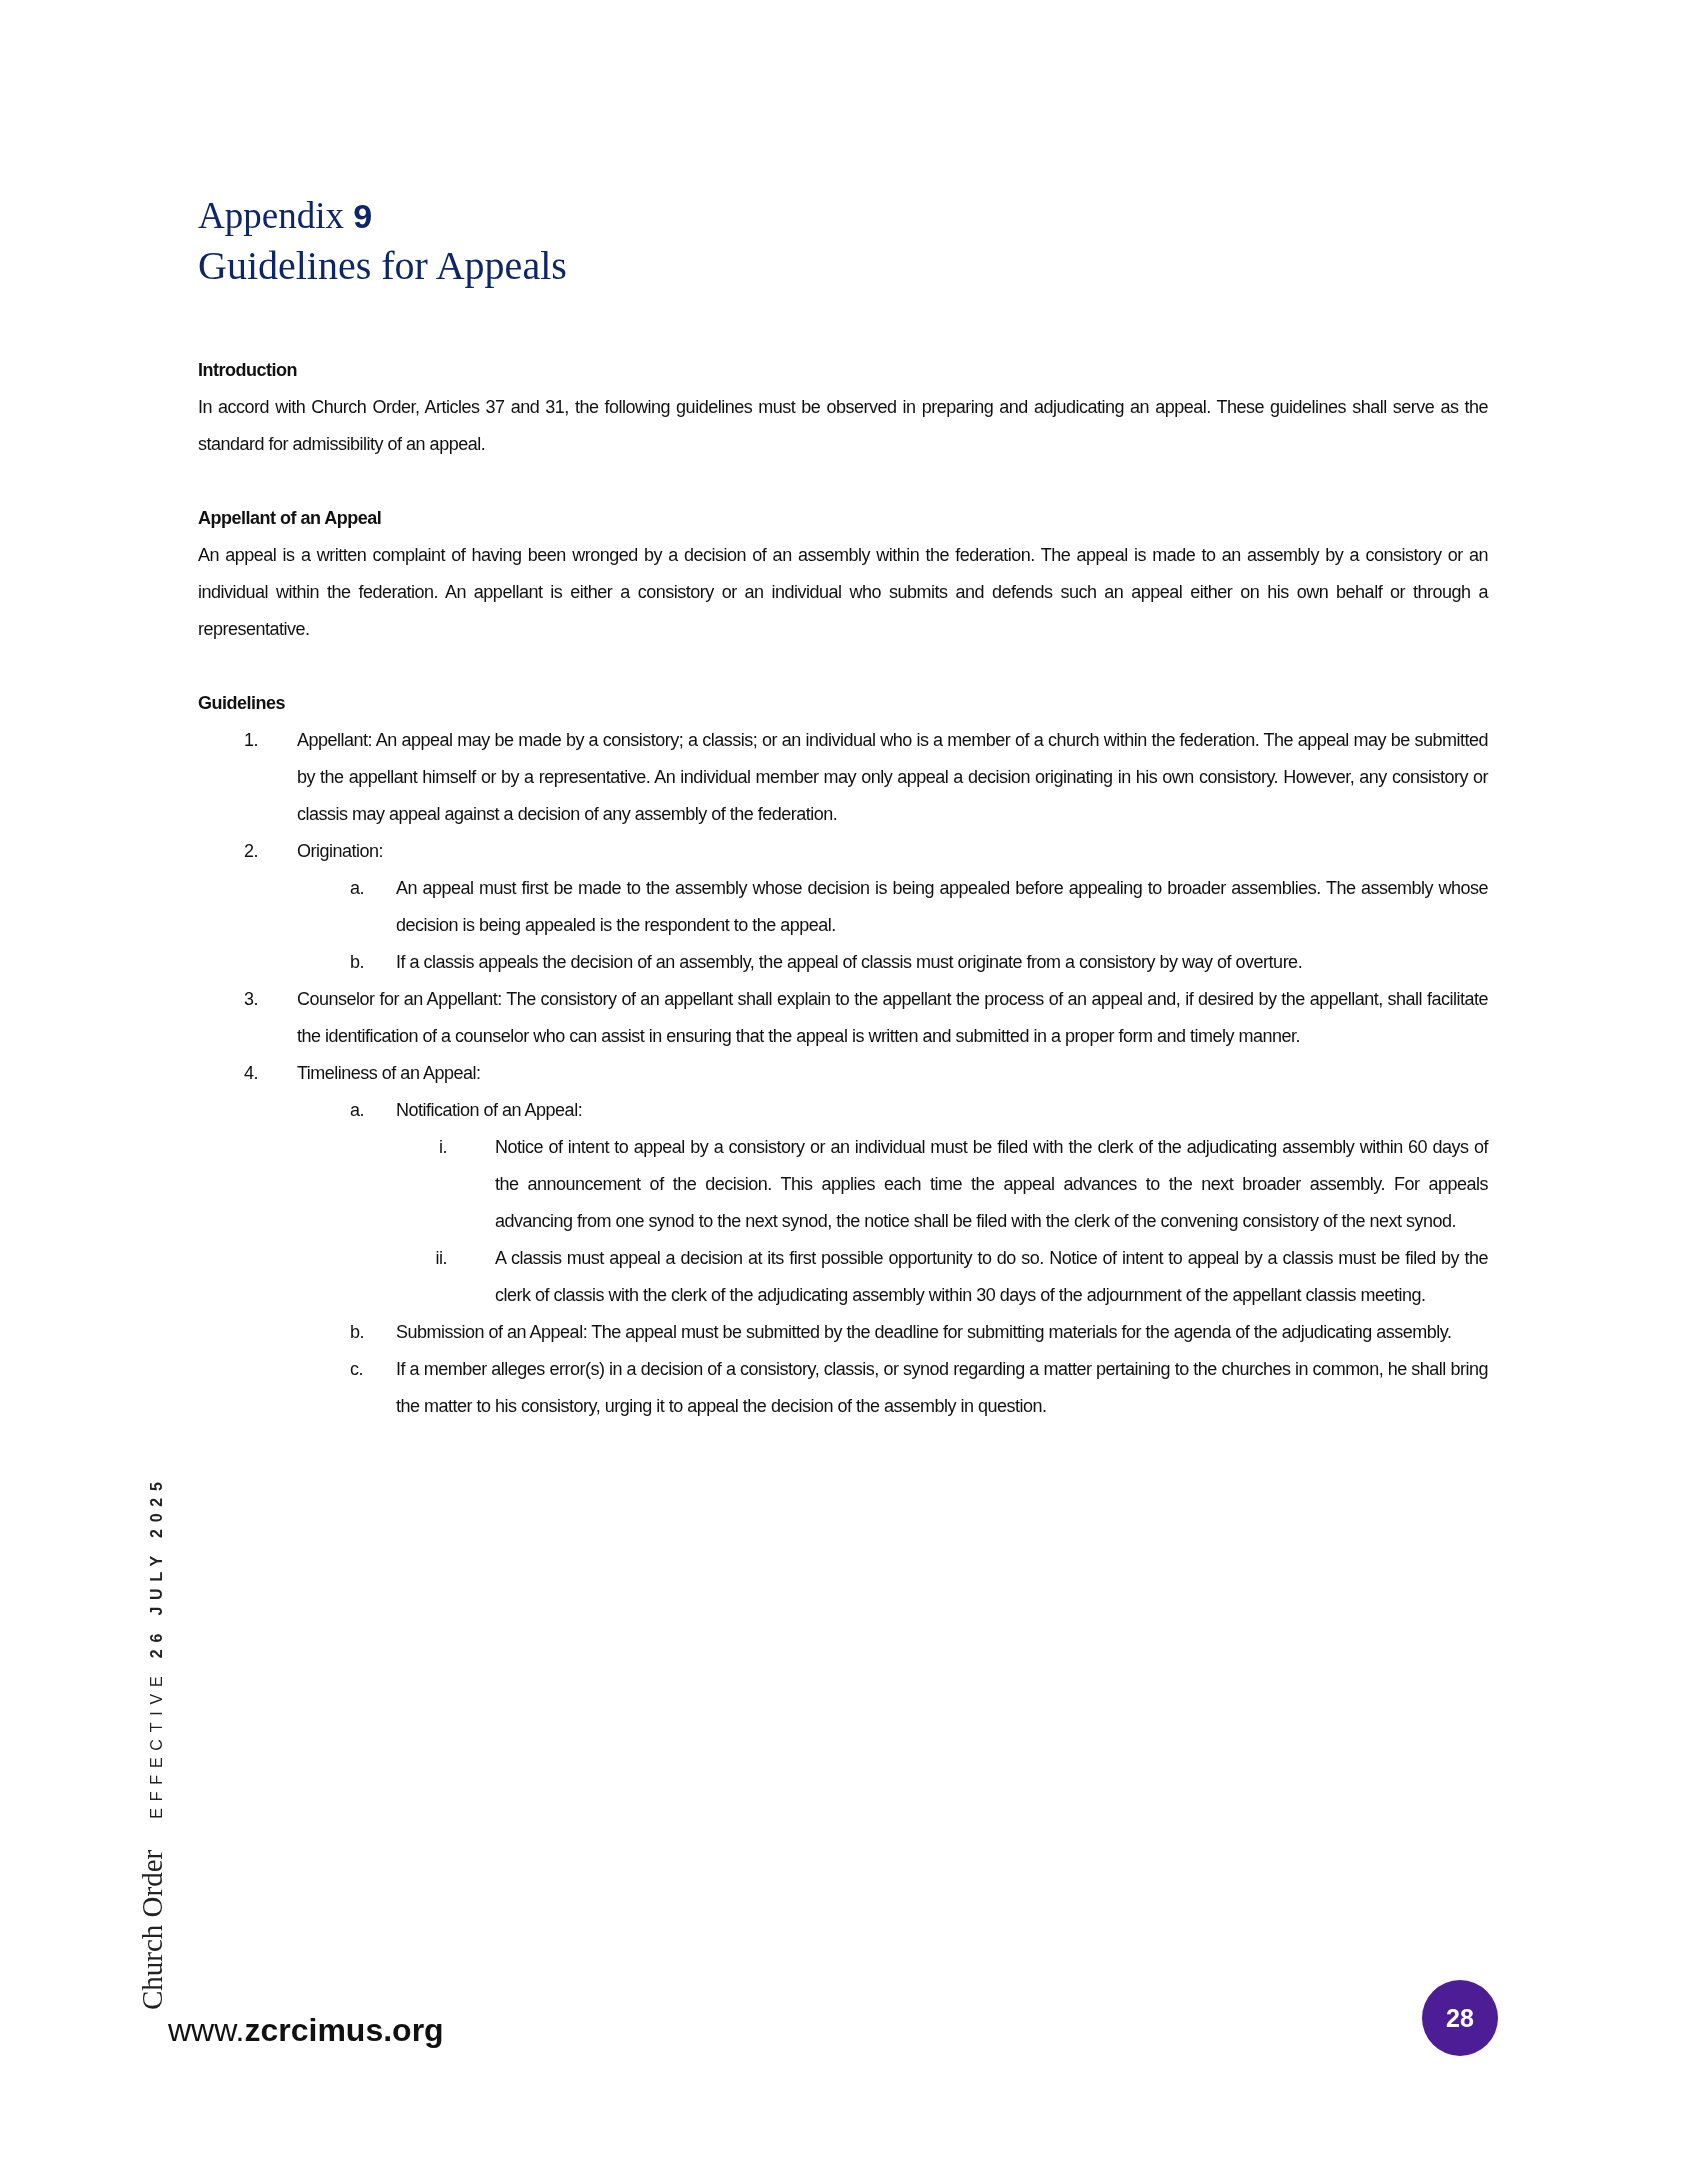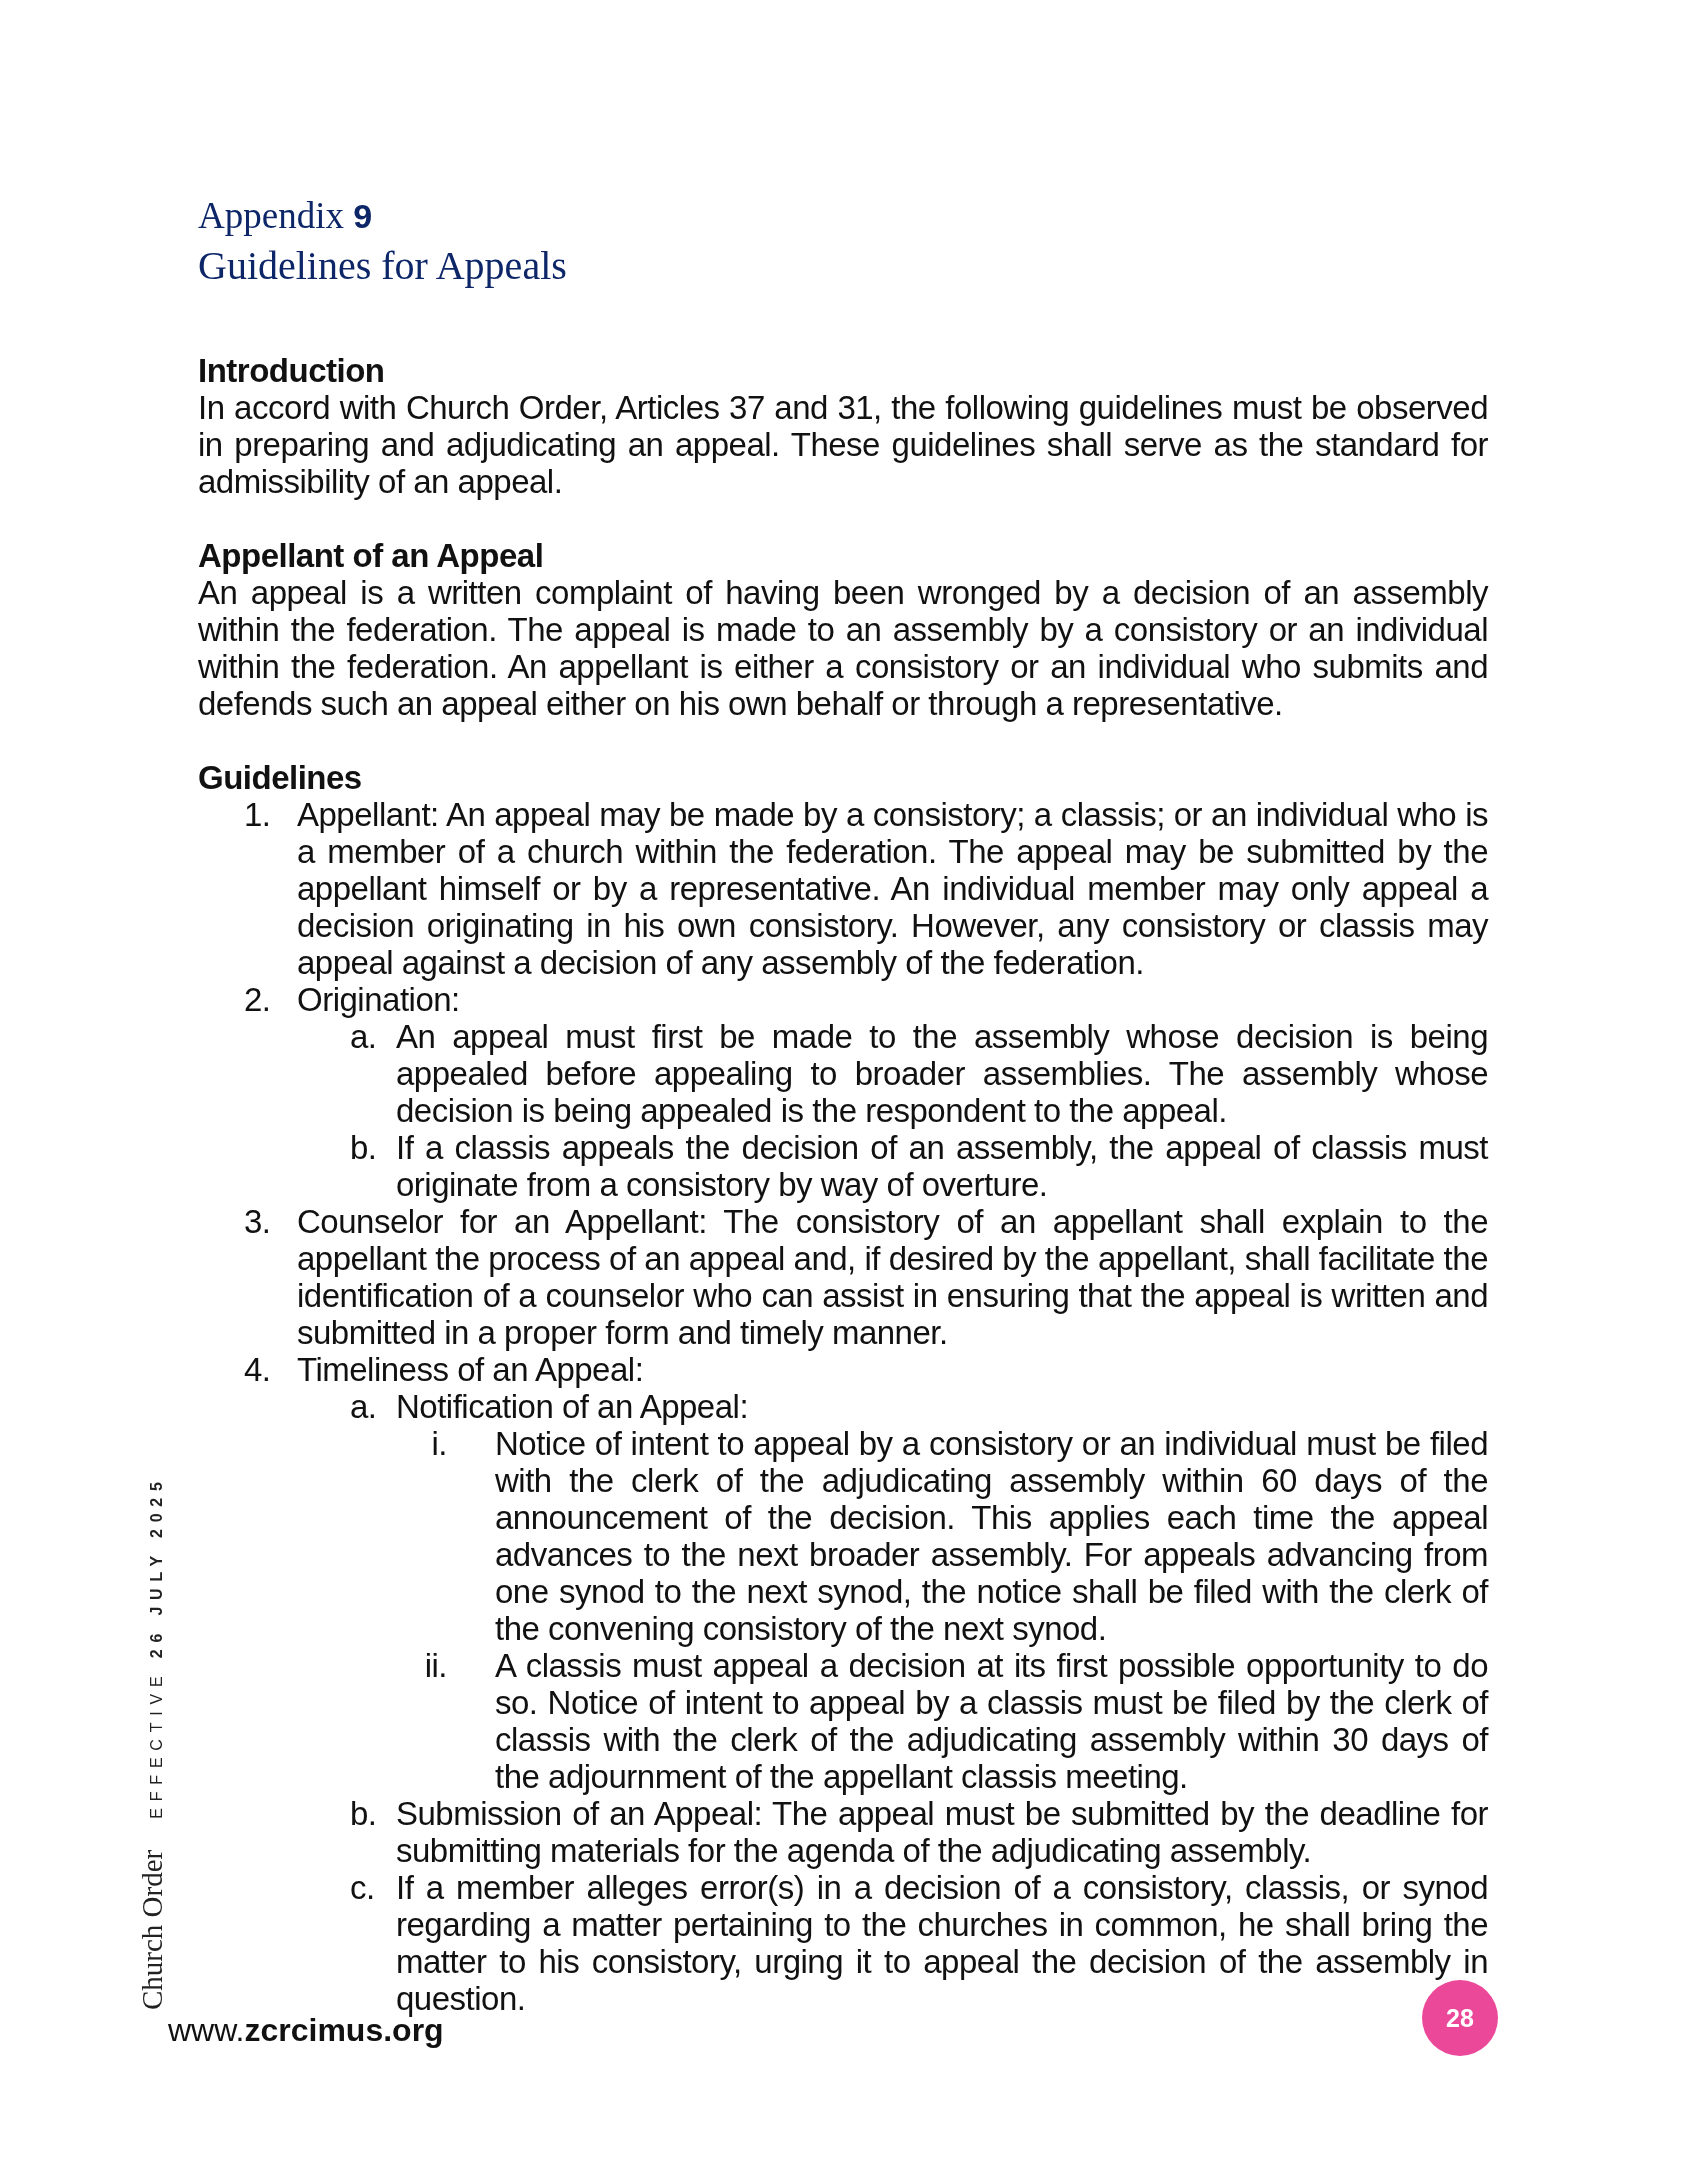--- a/index.html
+++ b/index.html
@@ -4,21 +4,21 @@
 <style>
   html, body { margin:0; padding:0; background:#ffffff; }
   body { width:1685px; height:2181px; position:relative; overflow:hidden; font-family:"Liberation Sans", sans-serif; color:#111111; }
   .page { position:absolute; left:0; top:0; width:1440px; height:2181px; }
 
   .heading { position:absolute; left:198px; top:194px; color:#0d2668; font-family:"Liberation Serif", "DejaVu Serif", serif; }
   .heading .appx { font-size:37px; line-height:44px; display:block; }
   .heading .appx .num { font-family:"Liberation Sans", sans-serif; font-weight:bold; font-size:34px; }
   .heading .title { font-size:40px; line-height:55px; display:block; }
 
-  .content { position:absolute; left:198px; top:352px; width:1290px; font-size:33px; line-height:37px; letter-spacing:-0.5px; }
+  .content { position:absolute; left:198px; top:352px; width:1290px; font-size:18px; line-height:37px; letter-spacing:-0.5px; }
   .sec-title { font-weight:bold; }
   .para { text-align:justify; }
   .gap { height:37px; }
 
   .ol { list-style:none; margin:0; padding:0; }
   .li { position:relative; padding-left:99px; text-align:justify; }
   .li > .marker { position:absolute; left:46px; top:0; }
   .sub { list-style:none; margin:0; padding:0; }
   .sub .li { padding-left:99px; }
   .sub .li > .marker { left:53px; }
@@ -26,21 +26,21 @@
   .subsub .li { padding-left:99px; }
   .subsub .li > .marker { left:0; width:51px; text-align:right; }
 
   .sidebar { position:absolute; left:136px; top:2010px; transform-origin:0 0; transform:rotate(-90deg); white-space:nowrap; display:flex; align-items:baseline; }
   .sidebar .co { font-family:"Liberation Serif", serif; font-size:29px; color:#222222; }
   .sidebar .eff { font-family:"Liberation Sans", sans-serif; font-size:16px; letter-spacing:6.8px; color:#222222; margin-left:31px; }
   .sidebar .eff b { font-weight:bold; }
 
   .footer-url { position:absolute; left:168px; top:2012px; font-size:32px; color:#111111; }
   .footer-url b { font-weight:bold; }
-  .page-badge { position:absolute; left:1422px; top:1980px; width:76px; height:76px; border-radius:50%; background:#ec4899; color:#ffffff; font-weight:bold; font-size:25px; display:flex; align-items:center; justify-content:center; }
+  .page-badge { position:absolute; left:1422px; top:1980px; width:76px; height:76px; border-radius:50%; background:#4c1d95; color:#ffffff; font-weight:bold; font-size:25px; display:flex; align-items:center; justify-content:center; }
 </style>
 </head>
 <body>
 
 <div class="page">
 
   <div class="heading">
     <span class="appx"><span>Appendix</span> <span class="num">9</span></span>
     <span class="title">Guidelines for Appeals</span>
   </div>

